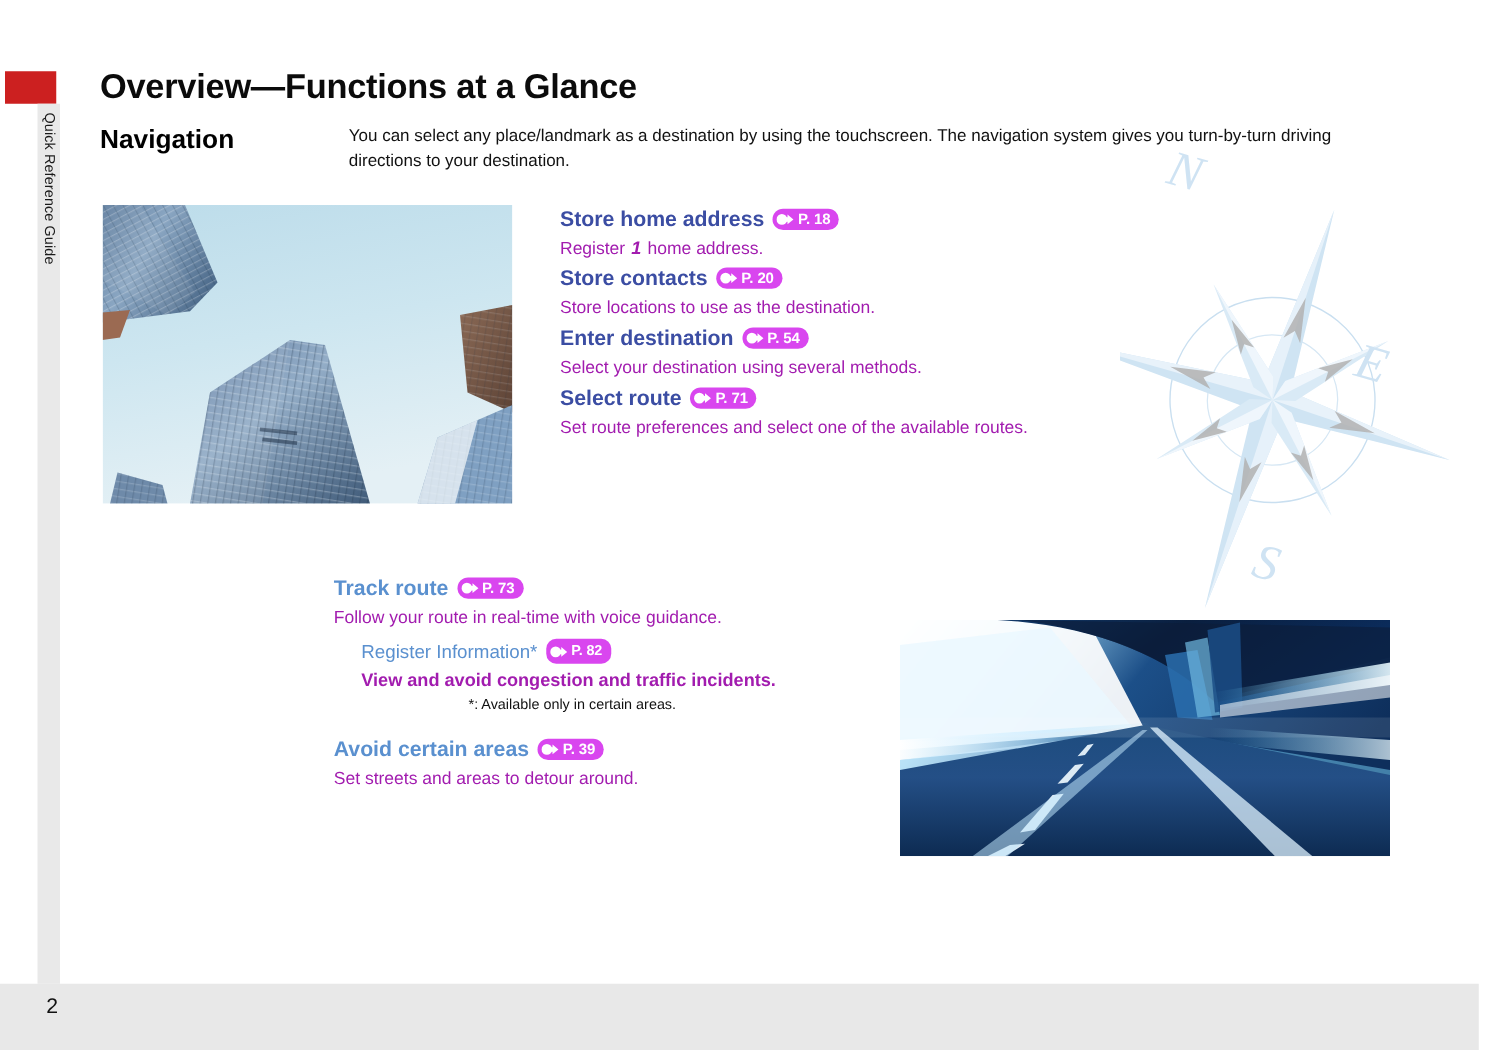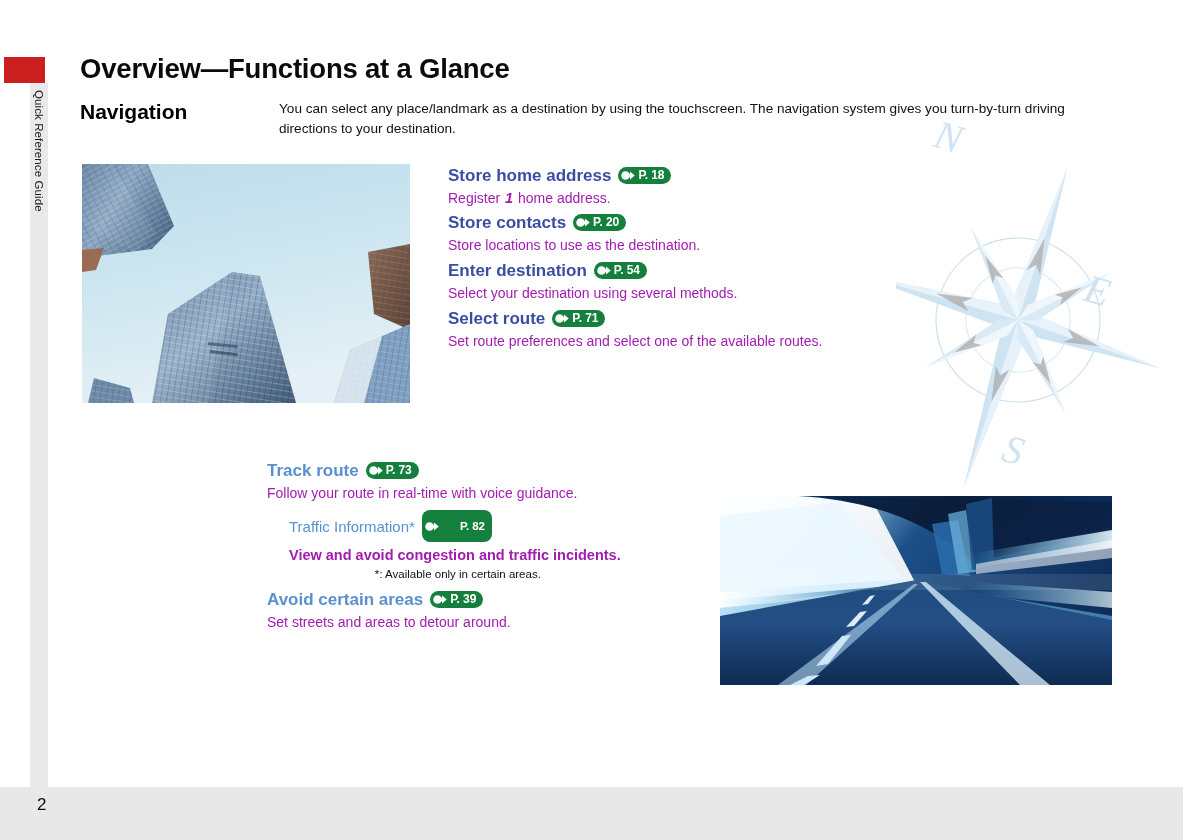--- a/index.html
+++ b/index.html
@@ -168,21 +168,21 @@
     font-weight: bold;
     font-style: italic;
     font-size: 14.5px;
     padding: 0 1px;
   }
 
   
   .pref {
     display: inline-flex;
     align-items: center;
-    background: #15803d;
+    background: #d946ef;
     border-radius: 9px;
     height: 17px;
     padding: 0 7px 0 3px;
     position: relative;
     top: -1px;
   }
   .pref .arrow-ico {
     width: 15px;
     height: 13px;
     margin-right: 2px;
@@ -190,21 +190,21 @@
     display: block;
   }
   .pref .pref-label {
     color: #fff;
     font-size: 12px;
     font-weight: bold;
     line-height: 13px;
     letter-spacing: -0.1px;
     white-space: nowrap;
   }
-  .pref.small { height: 32px; border-radius: 8px; gap: 18px; }
+  .pref.small { height: 20px; border-radius: 8px; }
   .pref.small .pref-label { font-size: 11.5px; }
 
   
   .sub {
     margin-left: 22px;
   }
   .sub .feature-title { font-size: 15px; font-weight: normal; }
   .sub .feature-desc  { font-size: 14.5px; font-weight: bold; margin-top: 2px; }
   .footnote {
     font-size: 11.5px;
@@ -476,21 +476,21 @@
           <path d="M6 8.4 h12 V4.2 L27.5 12 18 19.8 V15.6 H6 Z" fill="#ffffff"></path>
         </svg>
         <span class="pref-label">P. 73</span>
       </span>
     </div>
     <div class="feature-desc">Follow your route in real-time with voice guidance.</div>
   </div>
 
   <div class="feature sub" style="left:267px; top:511px;">
     <div class="feature-head">
-      <span class="feature-title t-light">Traffic Information*</span>
+      <span class="feature-title t-light">Register Information*</span>
       <span class="pref small">
         <svg class="arrow-ico" viewBox="0 0 30 24">
           <circle cx="9" cy="12" r="8.5" fill="#ffffff"></circle>
           <path d="M6 8.4 h12 V4.2 L27.5 12 18 19.8 V15.6 H6 Z" fill="#ffffff"></path>
         </svg>
         <span class="pref-label">P. 82</span>
       </span>
     </div>
     <div class="feature-desc">View and avoid congestion and traffic incidents.</div>
     <div class="footnote">*: Available only in certain areas.</div>

